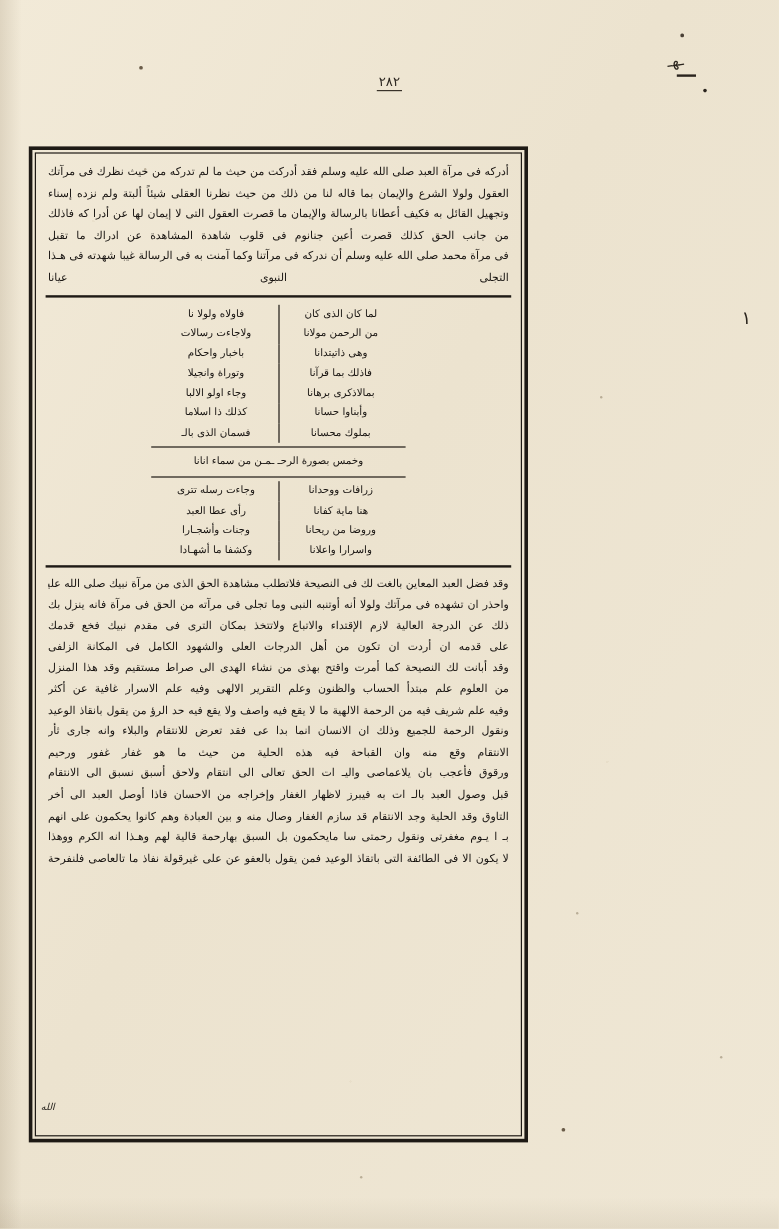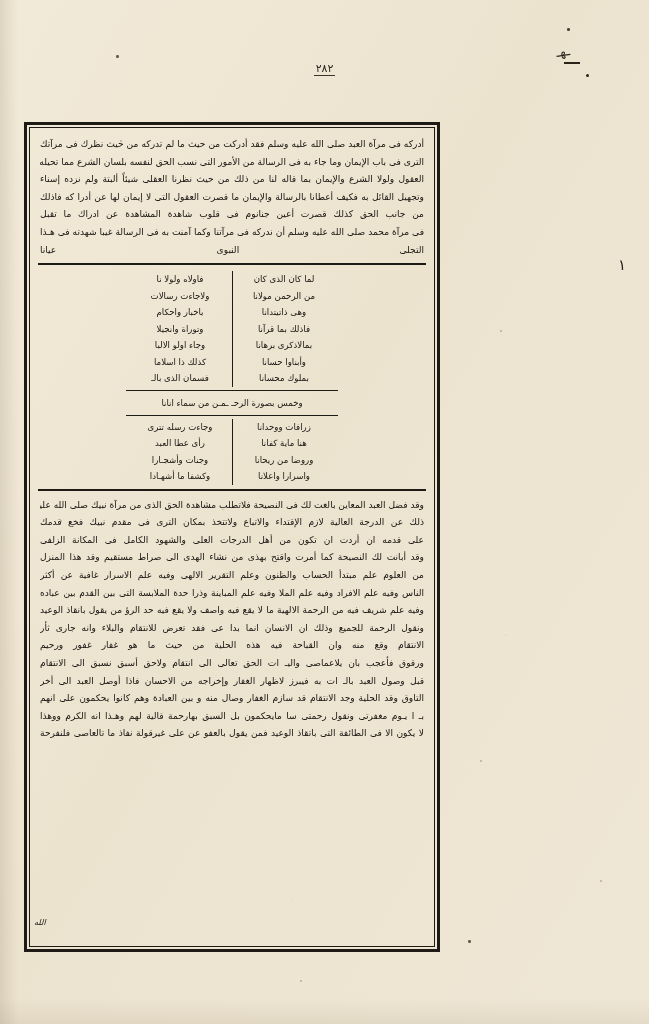--- a/index.html
+++ b/index.html
@@ -199,21 +199,20 @@
 <div class="margin-mark mark-dot2"></div>
 <div class="margin-mark mark-dot3"></div>
 <div class="margin-mark mark-dot4"></div>
 <div class="margin-mark mark-alef">١</div>
 
 <div class="frame">
   <div class="frame-inner">
 
     <div class="ar block-top">
       <div class="line">أدركه فى مرآة العبد صلى الله عليه وسلم فقد أدركت من حيث ما لم تدركه من حيث نظرك فى مرآتك</div>
-      <div class="line">الترى فى باب الإيمان وما جاء به فى الرسالة من الأمور التى نسب الحق لنفسه بلسان الشرع مما تحيله</div>
       <div class="line">العقول ولولا الشرع والإيمان بما قاله لنا من ذلك من حيث نظرنا العقلى شيئاً ألبتة ولم نزده إسناء</div>
       <div class="line">وتجهيل القائل به فكيف أعطانا بالرسالة والإيمان ما قصرت العقول التى لا إيمان لها عن أدرا كه فاذلك</div>
       <div class="line">من جانب الحق كذلك قصرت أعين جنانوم فى قلوب شاهدة المشاهدة عن ادراك ما تقبل</div>
       <div class="line">فى مرآة محمد صلى الله عليه وسلم أن ندركه فى مرآتنا وكما آمنت به فى الرسالة غيبا شهدته فى هـذا</div>
       <div class="line" style="text-align:right;">التجلى النبوى عيانا</div>
     </div>
 
     <div class="poem-wrap">
       <div class="poem-box">
         <div class="verse-grid">
@@ -269,25 +268,25 @@
             <div class="hemistich first">واسرارا واعلانا</div>
             <div class="hemistich">وكشفا ما أشهـادا</div>
           </div>
 
         </div>
       </div>
     </div>
 
     <div class="ar block-bottom">
       <div class="line">وقد فضل العبد المعاين بالغت لك فى النصيحة فلاتطلب مشاهدة الحق الذى من مرآة نبيك صلى الله عليه وسلم</div>
+      <div class="line">واحذر ان تشهده فى مرآتك ولولا أنه أوتنبه النبى وما تجلى فى مرآته من الحق فى مرآة فانه ينزل بك</div>
       <div class="line">ذلك عن الدرجة العالية لازم الإقتداء والاتباع ولاتتخذ بمكان الترى فى مقدم نبيك فخع قدمك</div>
       <div class="line">على قدمه ان أردت ان تكون من أهل الدرجات العلى والشهود الكامل فى المكانة الزلفى</div>
       <div class="line">وقد أبانت لك النصيحة كما أمرت واقتح بهذى من نشاء الهدى الى صراط مستقيم وقد هذا المنزل</div>
       <div class="line">من العلوم علم مبتدأ الحساب والظنون وعلم التقرير الالهى وفيه علم الاسرار غافية عن أكثر</div>
-      <div class="line">الناس وفيه علم الافراد وفيه علم الملا وفيه علم المباينة وذرا حدة الملابسة التى بين القدم بين عباده</div>
       <div class="line">وفيه علم شريف فيه من الرحمة الالهية ما لا يقع فيه واصف ولا يقع فيه حد الرؤ من يقول بانقاذ الوعيد</div>
       <div class="line">ونقول الرحمة للجميع وذلك ان الانسان انما بدا عى فقد تعرض للانتقام والبلاء وانه جارى ثأر</div>
       <div class="line">الانتقام وقع منه وان القباحة فيه هذه الحلية من حيث ما هو غفار غفور ورحيم</div>
       <div class="line">ورقوق فأعجب بان يلاعماصى واليـ ات الحق تعالى الى انتقام ولاحق أسبق نسبق الى الانتقام</div>
       <div class="line">قبل وصول العبد بالـ ات به فيبرز لاظهار الغفار وإخراجه من الاحسان فاذا أوصل العبد الى أخر</div>
       <div class="line">التاوق وقد الحلية وجد الانتقام قد سازم الغفار وصال منه و بين العبادة وهم كانوا يحكمون على انهم</div>
       <div class="line">بـ ا يـوم مغفرتى ونقول رحمتى سا مايحكمون بل السبق بهارحمة قالية لهم وهـذا انه الكرم ووهذا</div>
       <div class="line">لا يكون الا فى الطائفة التى باتقاذ الوعيد فمن يقول بالعفو عن على غيرقولة نفاذ ما تالعاصى فلنفرحة</div>
     </div>
 

